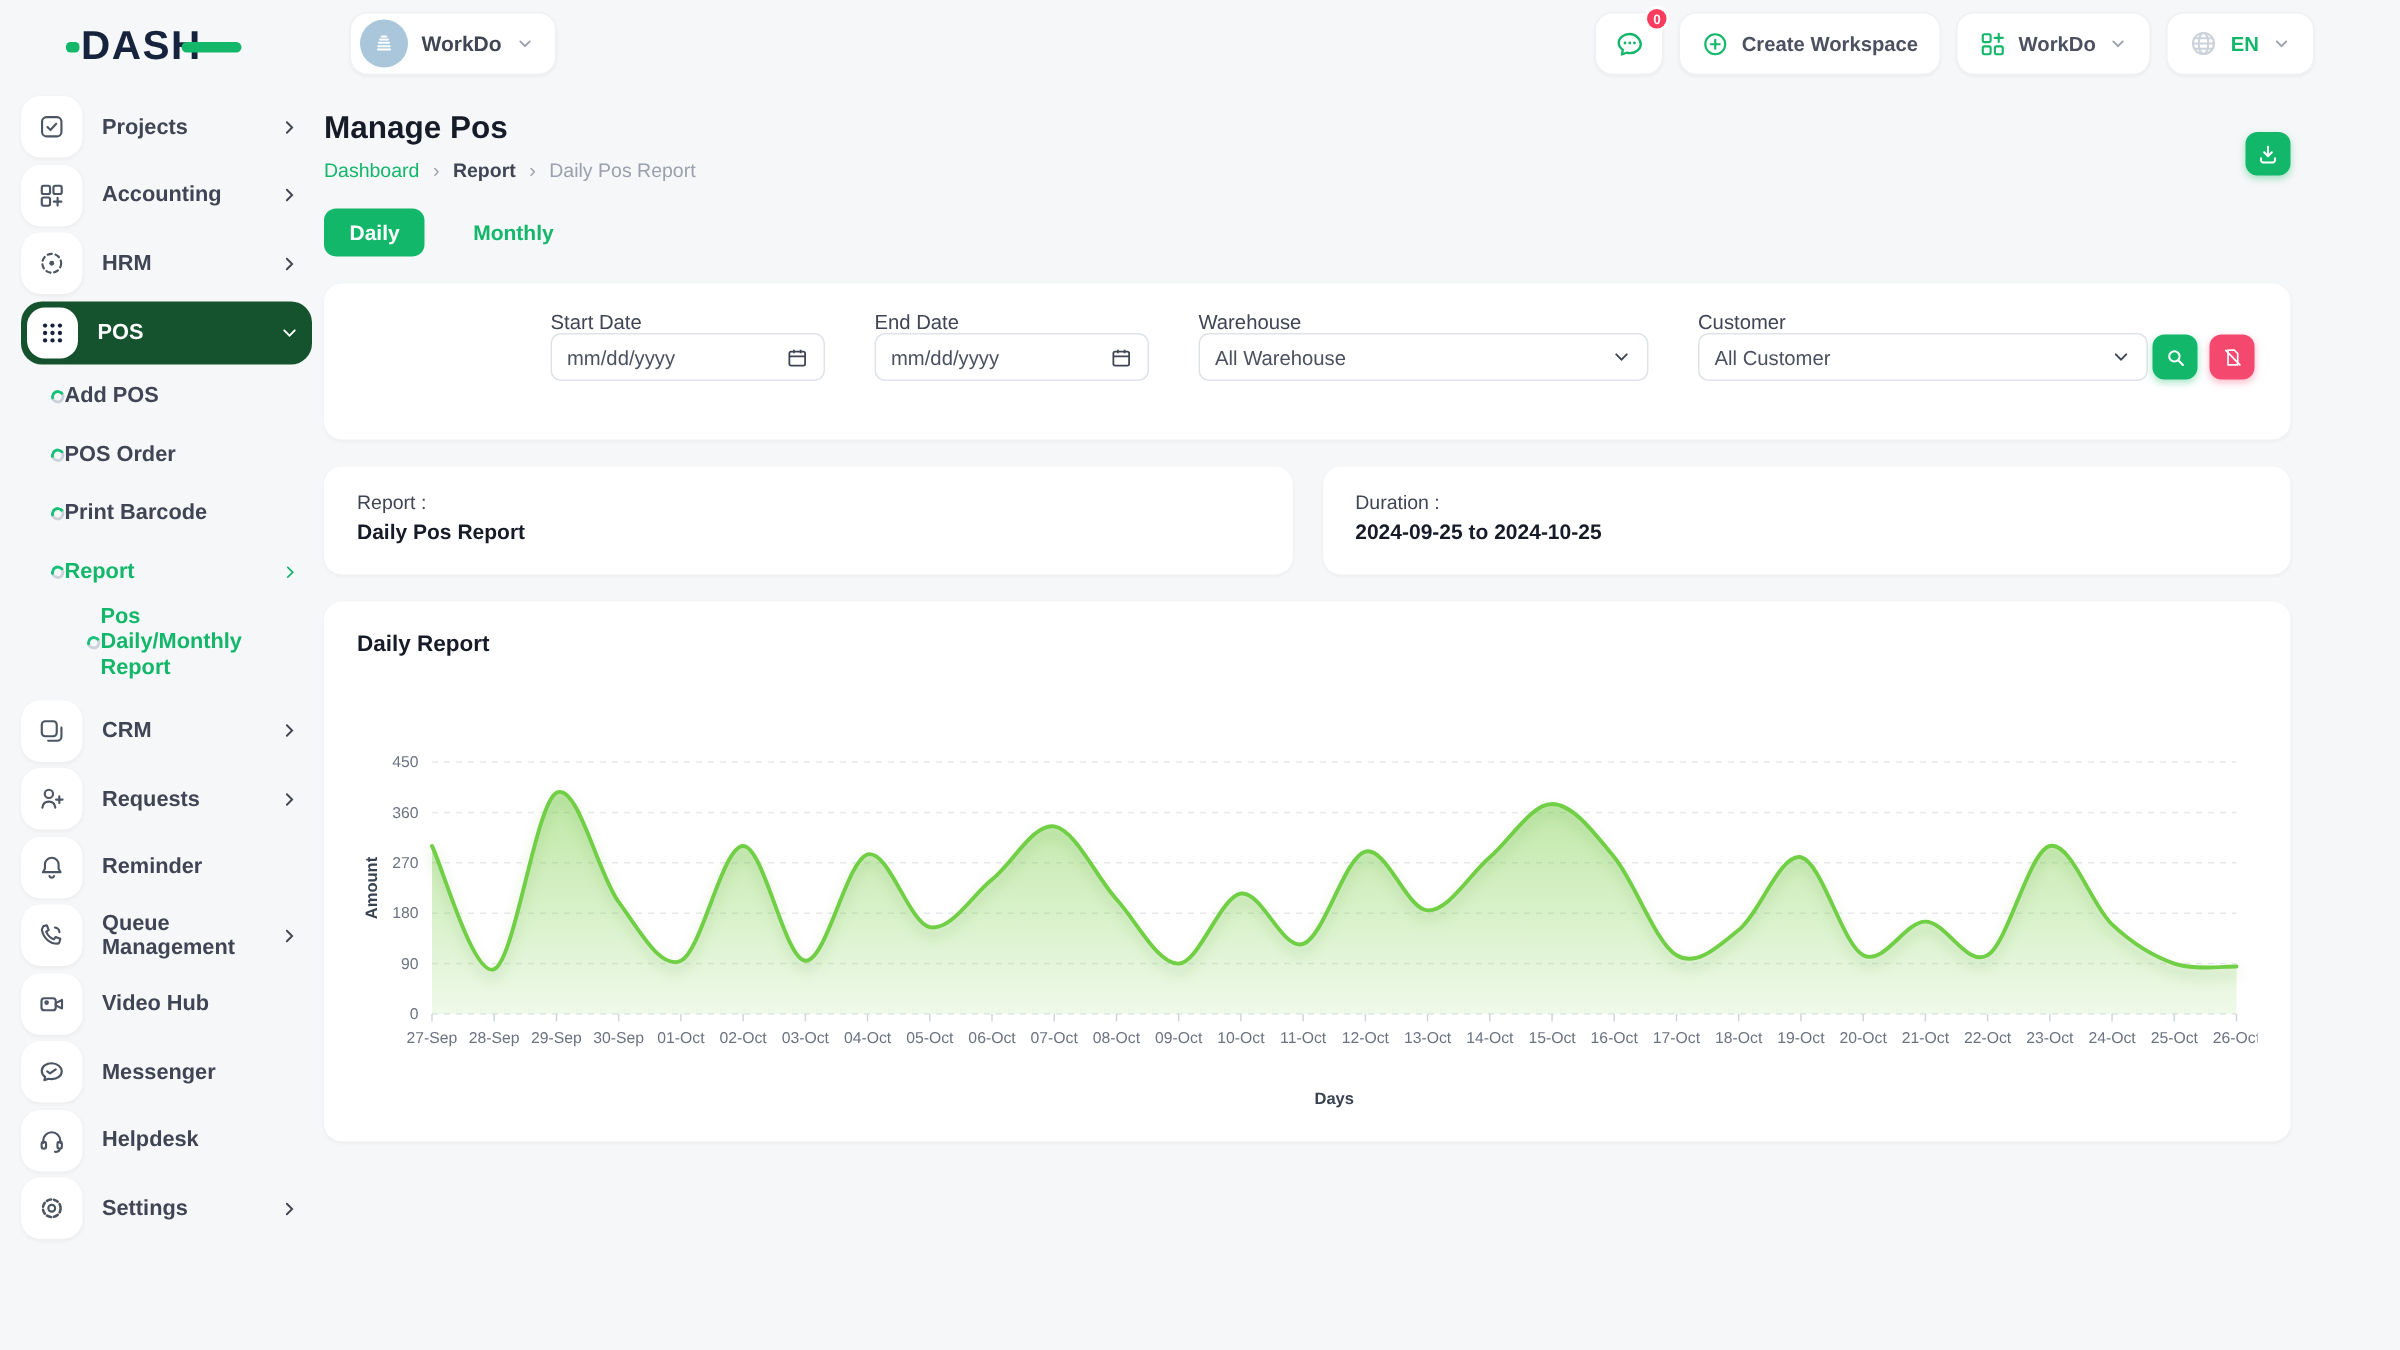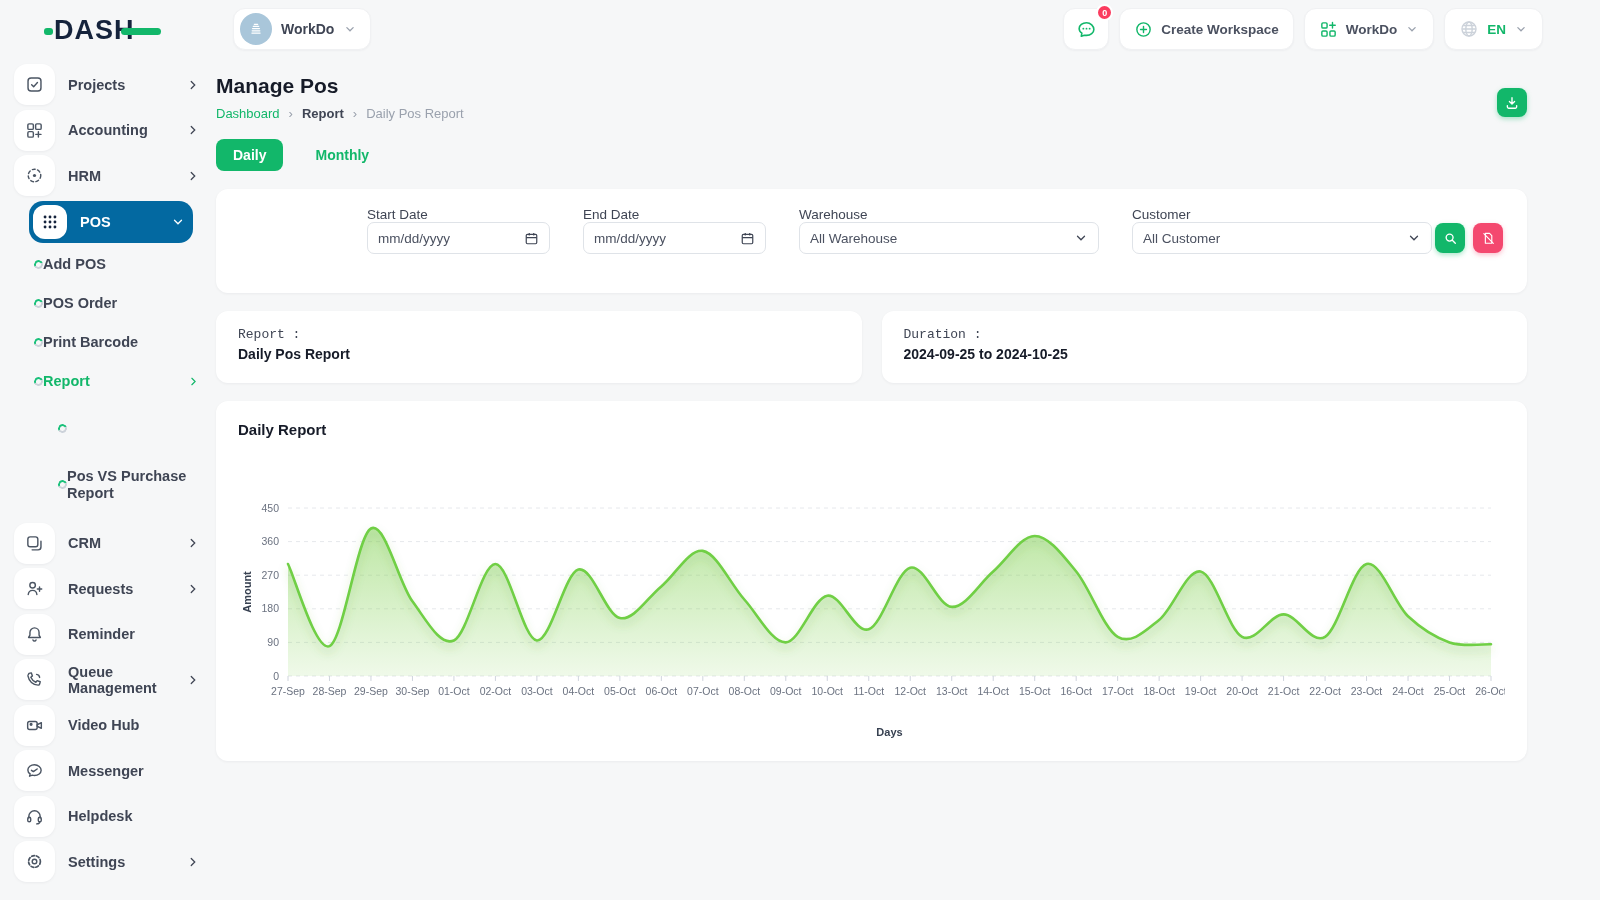--- a/index.html
+++ b/index.html
@@ -27,21 +27,21 @@
   .chat-pill { position:relative; width:46px; justify-content:center; padding:0; }
   .chat-badge { position:absolute; top:-5px; right:-5px; min-width:17px; height:17px; border-radius:9px; background:#fb3c5f; border:2px solid #fff; color:#fff; font-size:9px; font-weight:700; display:flex; align-items:center; justify-content:center; padding:0 3px; }
   .lang-text { color:#12b76a; }
 
   
   .sidebar { position:absolute; top:58px; left:0; width:218px; padding:4px 10px 0 14px; }
   .side-item { height:45.5px; display:flex; align-items:center; gap:13px; cursor:pointer; }
   .icon-box { width:41px; height:41px; min-width:41px; background:#fff; border-radius:13px; display:flex; align-items:center; justify-content:center; box-shadow:0 1px 3px rgba(16,24,40,.05); }
   .side-label { font-size:14.5px; font-weight:600; color:#3f4554; flex:1; }
   .side-chev { margin-right:8px; }
-  .side-item.active-parent { background:#0369a1; border-radius:14px; height:42px; margin:2px 15px; }
+  .side-item.active-parent { background:#14532d; border-radius:14px; height:42px; margin:2px 0; }
   .side-item.active-parent .side-label { color:#fff; }
   .side-item.active-parent .icon-box { border-radius:12px; margin-left:4px; width:34px; height:34px; min-width:34px; }
   .sub-list { padding-left:20px; }
   .sub-item { height:39px; display:flex; align-items:center; cursor:pointer; }
   .sub-item .side-label { font-size:14.5px; }
   .sub-item.two-line { height:56px; }
   .sub-item.two-line .side-label { width:122px; line-height:17px; flex:none; }
   .bullet { width:9px; height:9px; min-width:9px; border-radius:50%; border:2px solid; border-color:#19c07a #ccd2da #ccd2da #19c07a; transform:rotate(20deg); background:transparent; }
   .green-text { color:#12b76a !important; }
   .sub2-list { padding-left:44px; }
@@ -69,21 +69,21 @@
   .input.w-date { width:183px; }
   .input.w-select { width:300px; }
   .placeholder-text { color:#4b5160; }
   .filter-actions { margin-left:auto; display:flex; gap:8px; align-items:flex-end; padding-bottom:40px; }
   .sq-btn { width:30px; height:30px; border:none; border-radius:8px; display:flex; align-items:center; justify-content:center; cursor:pointer; }
   .sq-btn.search { background:#12b76a; box-shadow:0 2px 5px rgba(18,183,106,.35); }
   .sq-btn.reset { background:#f4486f; box-shadow:0 2px 5px rgba(244,72,111,.35); }
 
   .info-row { display:flex; gap:20px; margin-top:18px; }
   .info-card { height:72px; padding:16px 22px; flex:1; }
-  .info-label { font-size:13px; color:#3f4554;font-family:Liberation Mono, monospace; }
+  .info-label { font-size:13px; color:#3f4554; }
   .info-value { font-size:14px; font-weight:700; color:#161b28; margin-top:4px; }
 
   .chart-card { margin-top:18px; height:360px; padding:20px 22px; }
   .chart-title { font-size:15px; font-weight:700; color:#161b28; }
   #chart-svg { margin-top:22px; }
   .ytick, .xtick { font-size:10.5px; fill:#6b7280; font-family:"Liberation Sans",sans-serif; }
   .axis-label { font-size:11px; font-weight:bold; fill:#374151; font-family:"Liberation Sans",sans-serif; }
 </style>
 </head>
 <body>
@@ -250,24 +250,21 @@
       <span class="side-label green-text">Report</span>
       <svg class="side-chev" width="13" height="13" viewBox="0 0 20 20">
           <path d="M7.5 5l5 5-5 5" fill="none" stroke="#12b76a" stroke-width="1.8" stroke-linecap="round"></path>
         </svg>
     </div>
   </div>
 
   <div class="sub2-list">
     <div class="sub-item two-line">
       <span class="bullet"></span>
-    </div>
-    <div class="sub-item two-line">
-      <span class="bullet"></span>
-      <span class="side-label">Pos VS Purchase Report</span>
+      <span class="side-label green-text">Pos Daily/Monthly Report</span>
     </div>
   </div>
 
   <div class="side-item" style="margin-top:8px;">
     <span class="icon-box">
       <svg width="19" height="19" viewBox="0 0 20 20">
           <g class="stroke-ic">
             <rect x="3" y="3" width="10.5" height="10.5" rx="2.4"></rect>
             <path d="M16.8 7.5v6.2a3 3 0 0 1-3 3H7.5"></path>
           </g>

